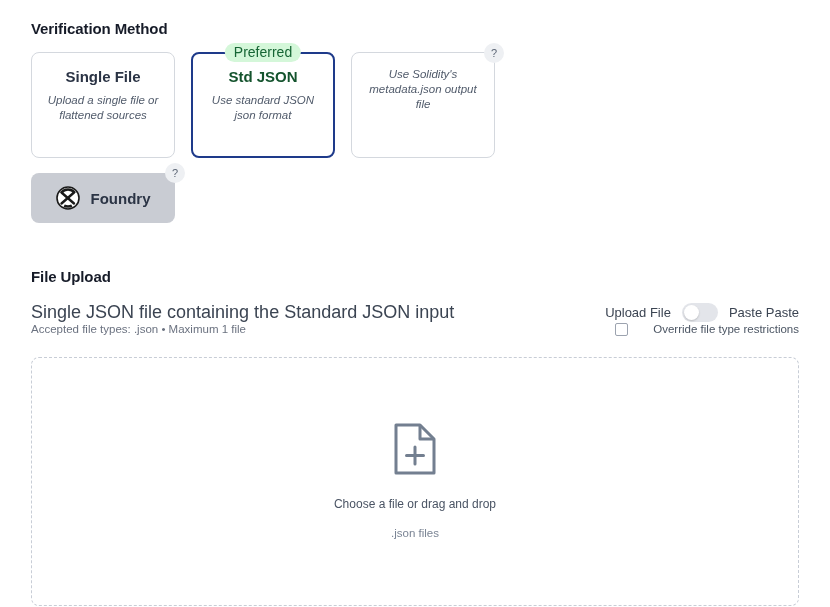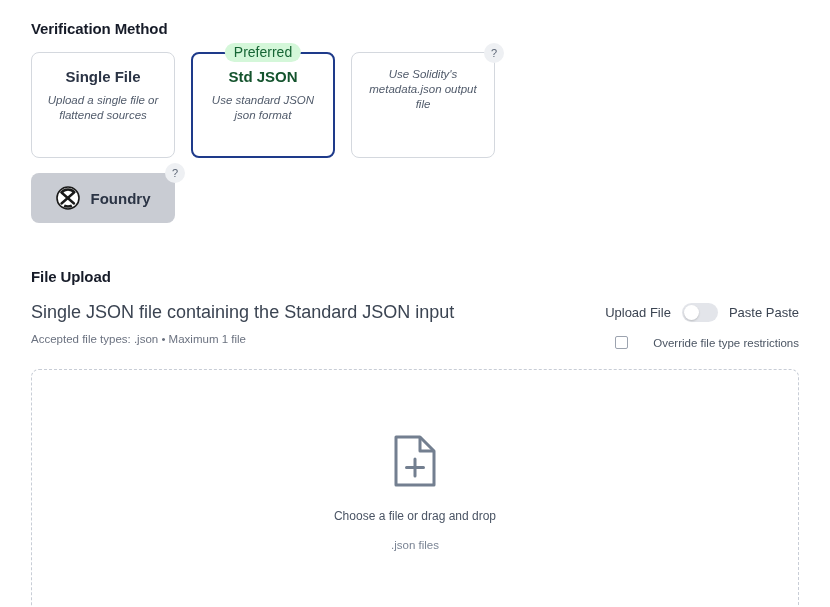--- a/index.html
+++ b/index.html
@@ -129,21 +129,20 @@
     justify-content: space-between;
   }
   .upload-desc {
     font-size: 18px;
     color: #3b4452;
     line-height: 18px;
   }
   .accepted-types {
     font-size: 11.5px;
     color: #6b7280;
-    margin-top: 10px;
     line-height: 16px;
   }
   .upload-controls {
     display: flex;
     flex-direction: column;
     align-items: flex-end;
   }
   .toggle-row {
     display: flex;
     align-items: center;
@@ -167,23 +166,22 @@
     top: 2px;
     left: 2px;
     width: 15px;
     height: 15px;
     border-radius: 50%;
     background: #ffffff;
     box-shadow: 0 1px 2px rgba(0,0,0,0.18);
   }
   .override-row {
     display: flex;
-    align-items: center;
     gap: 25px;
-    margin-top: 14px;
+    margin-top: 1px;
   }
   .checkbox {
     width: 13px;
     height: 13px;
     border: 1px solid #9ca3af;
     border-radius: 2px;
     background: #ffffff;
     cursor: pointer;
     flex: none;
   }

